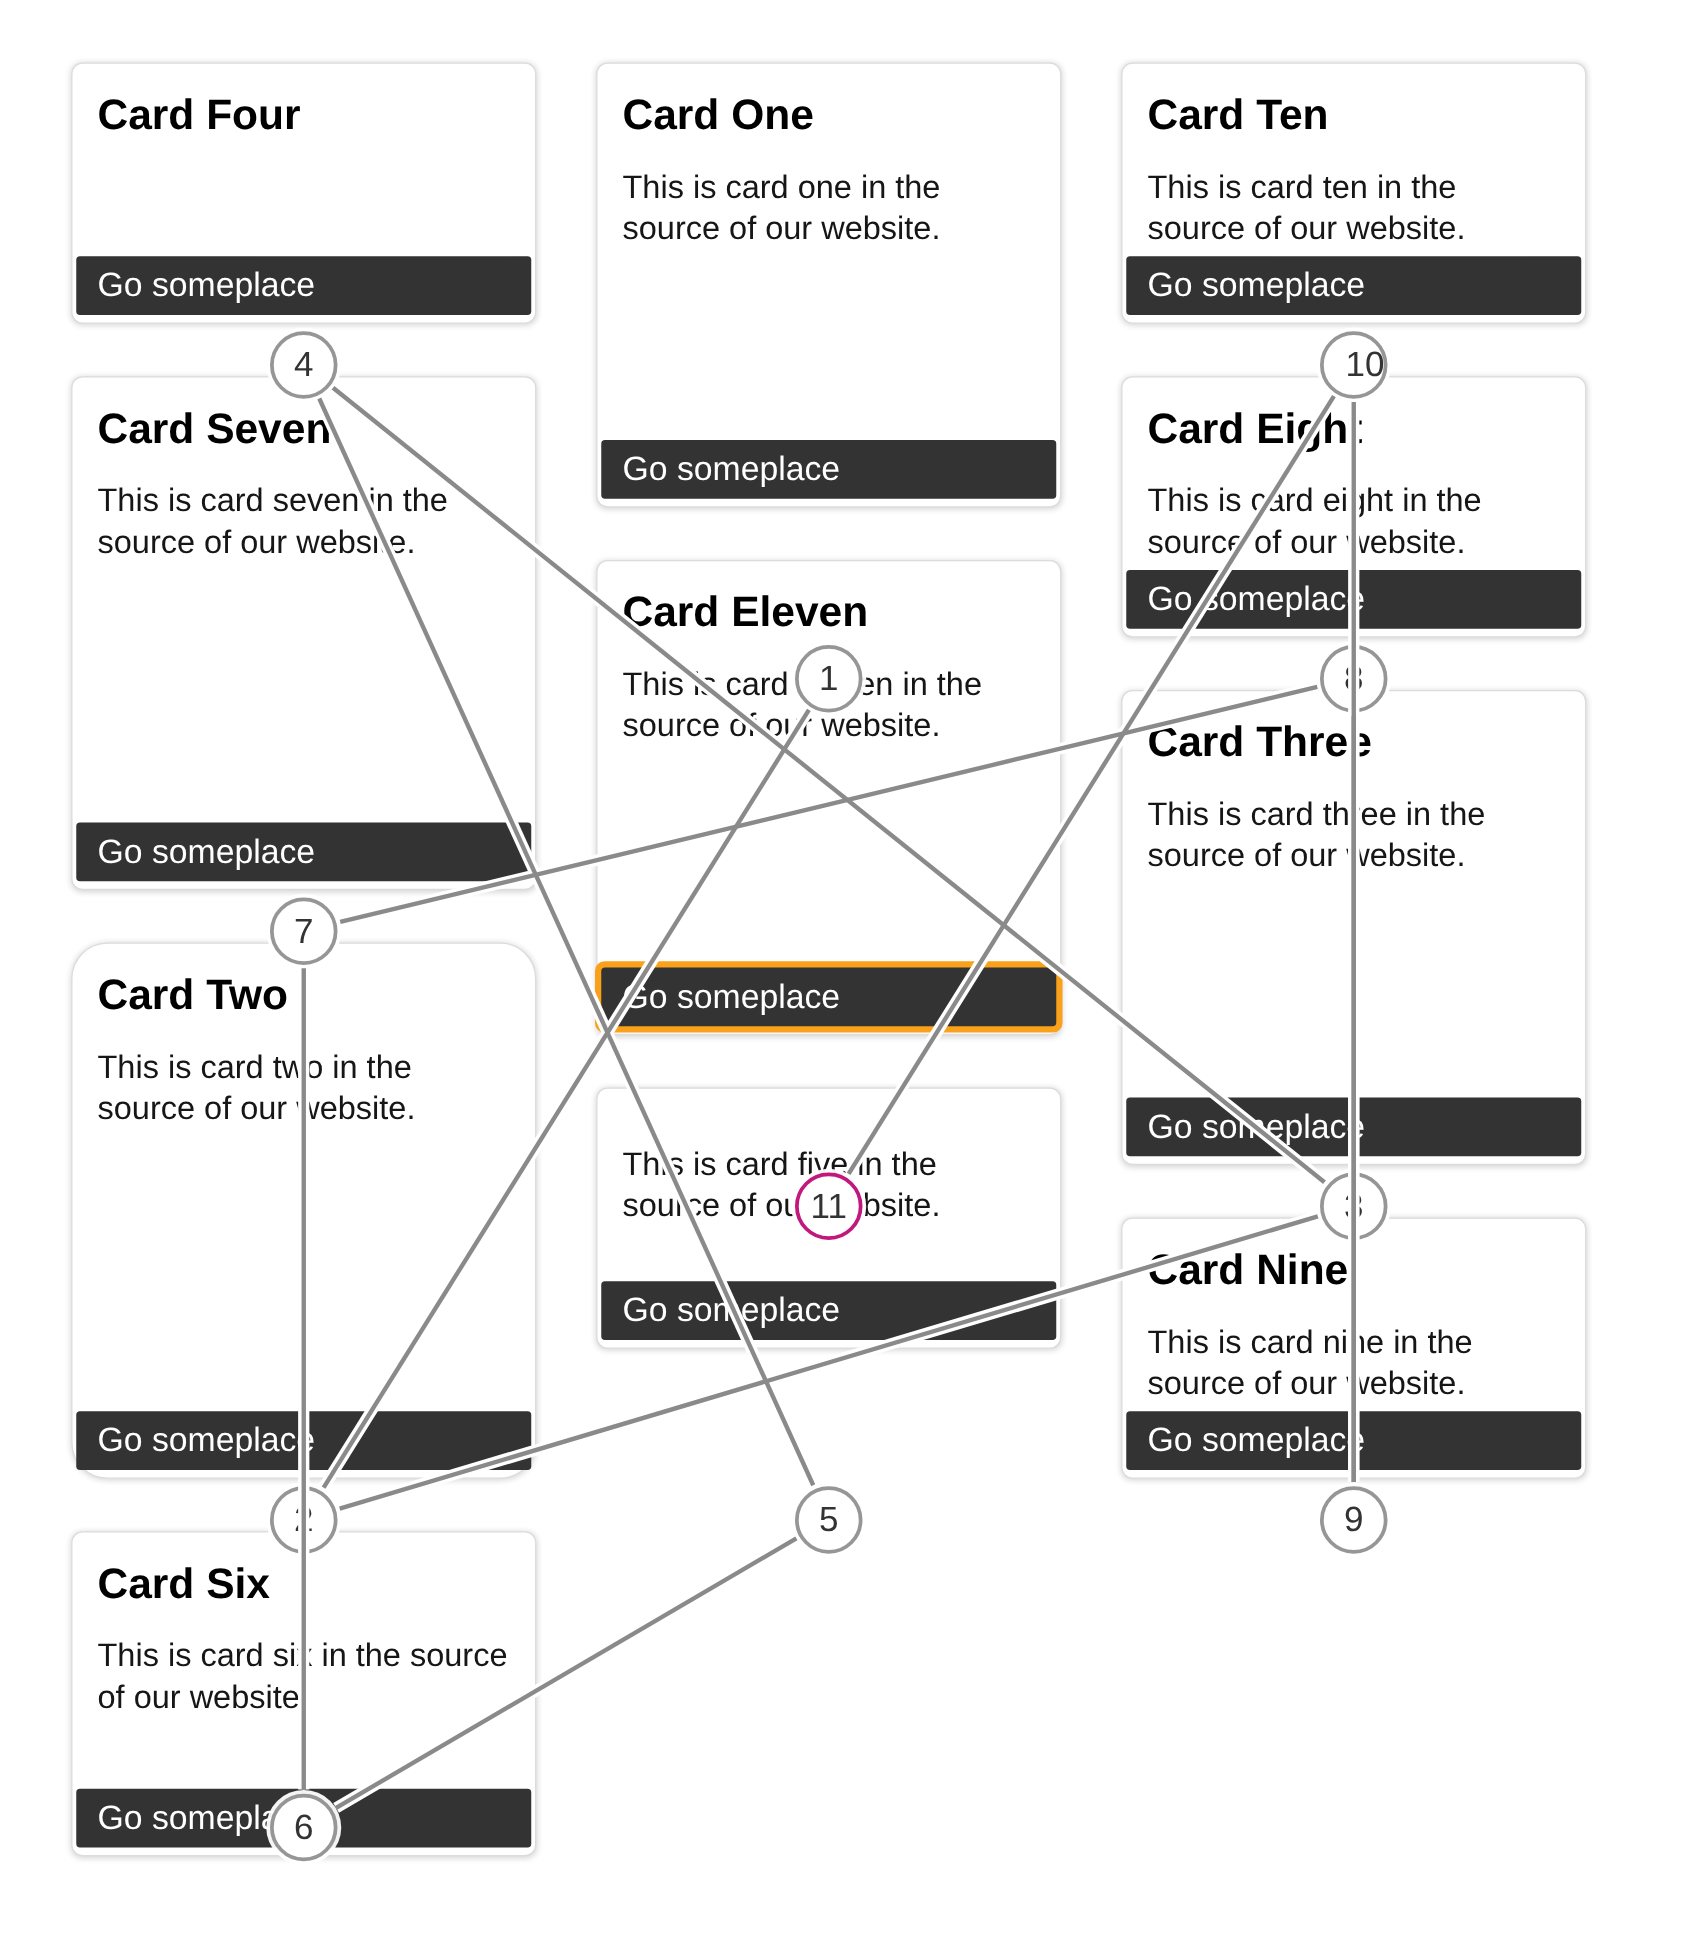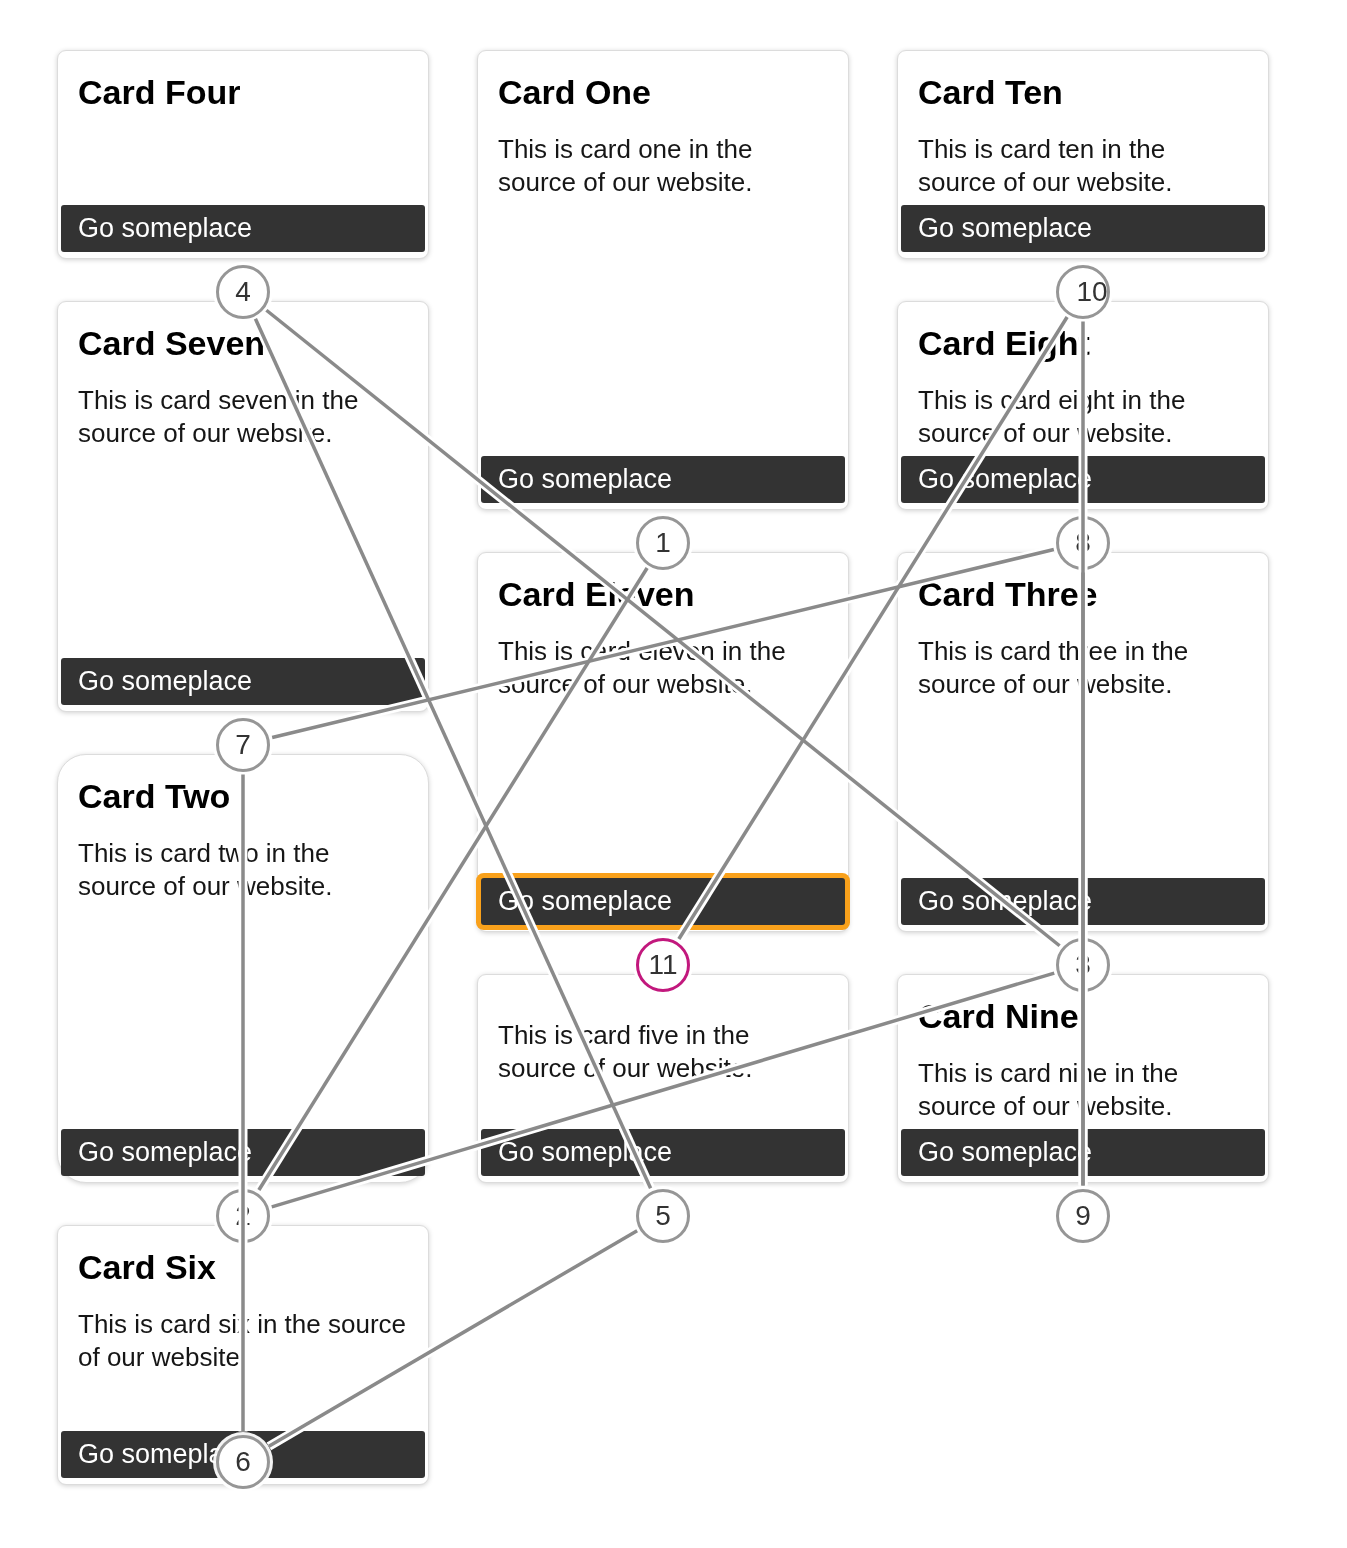--- a/index.html
+++ b/index.html
@@ -78,21 +78,21 @@
     cursor: pointer;
   }
   .btn.focused {
     box-shadow: 0 0 0 5px var(--focus-outline, #f9a11b);
   }
   
   .h209 { height: 209px; }
   .h204 { height: 260px; }
   .h411 { height: 411px; }
   .h429 { height: 429px; border-radius: 29px; }
-  .h460 { height: 460px; }
+  .h460 { height: 356px; }
   .h380 { height: 380px; }
 
   #markers {
     position: absolute;
     top: 0; left: 0;
     width: 0; height: 0;
     z-index: 5;
   }
   .marker {
     position: absolute;

